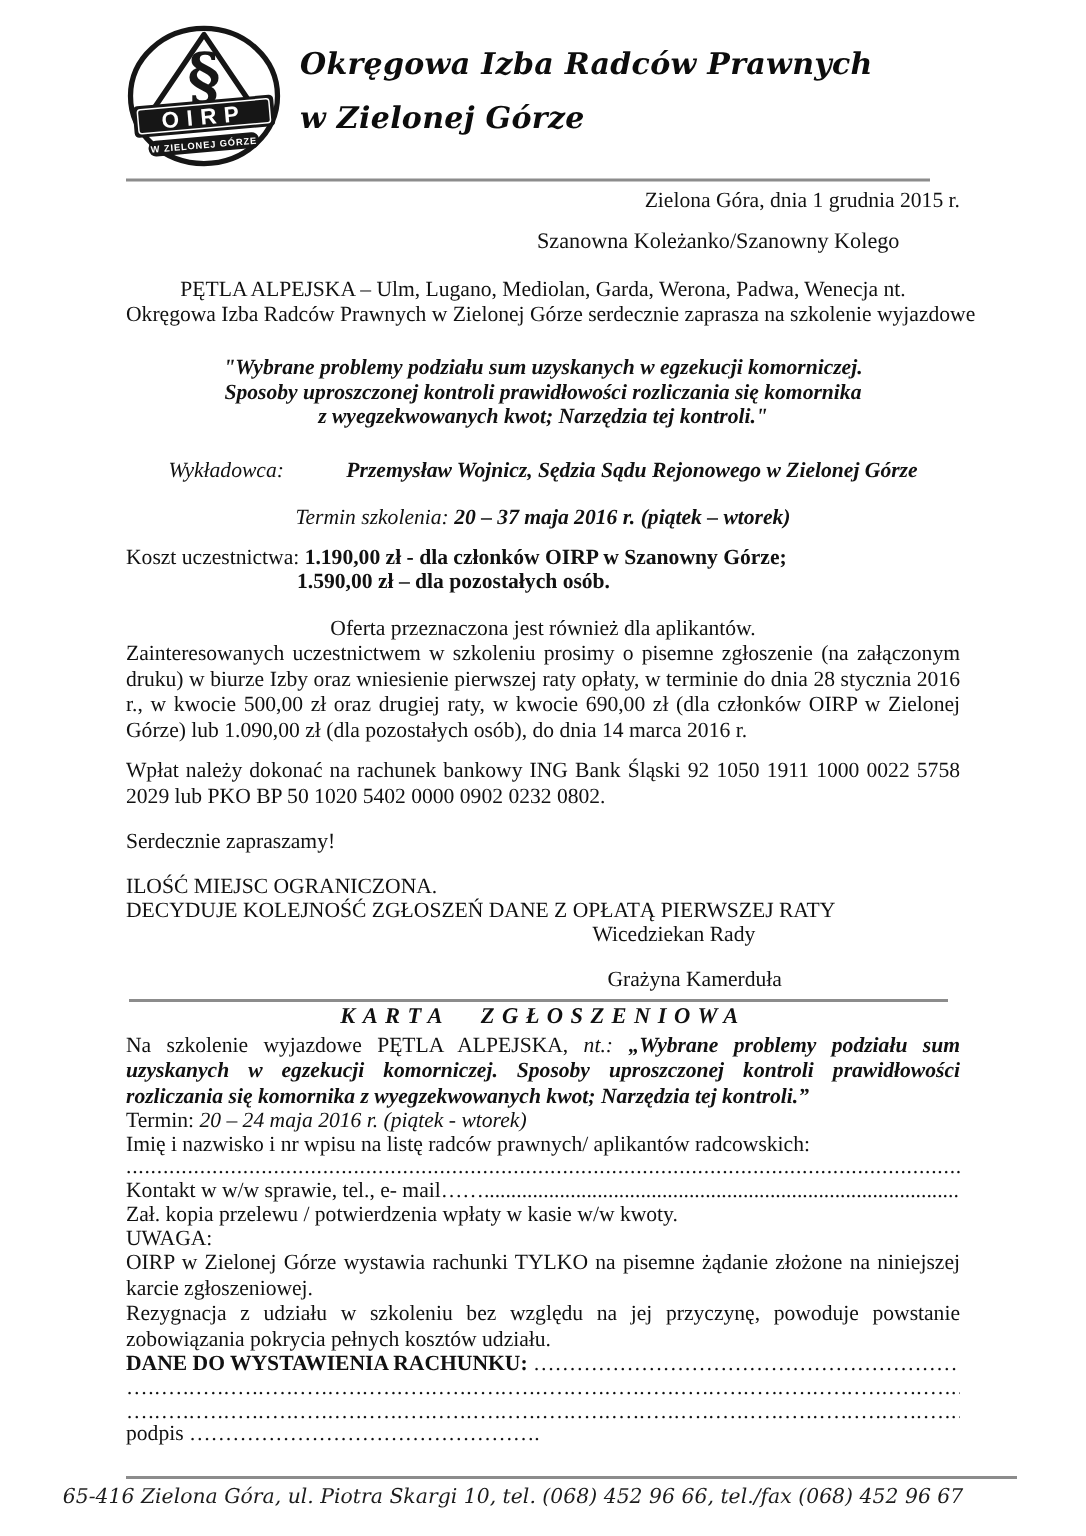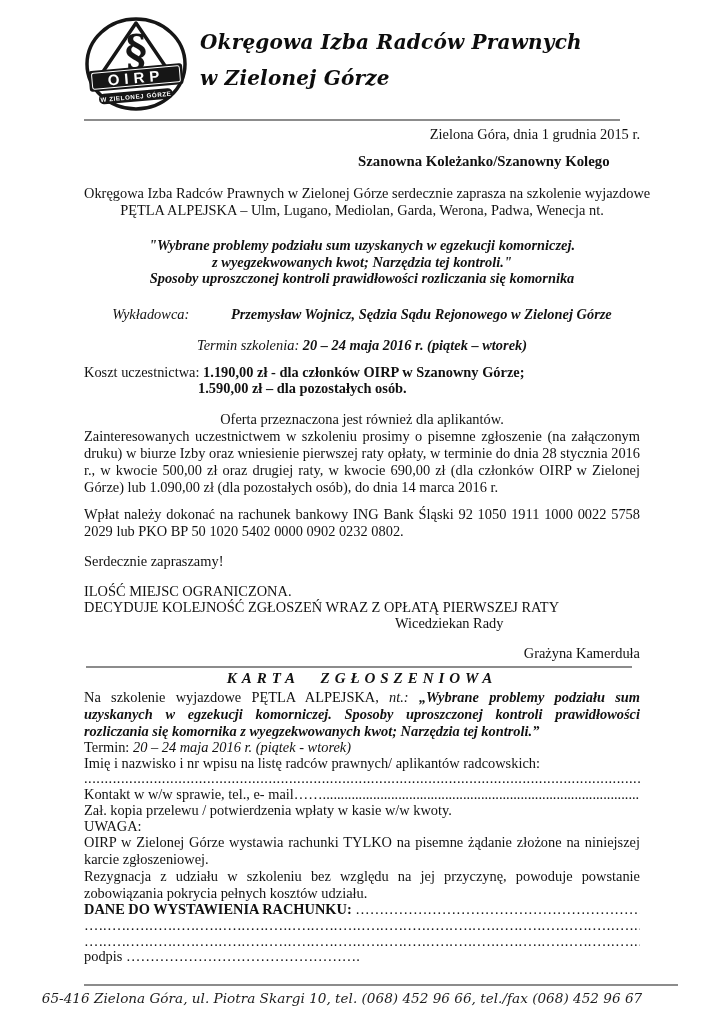--- a/index.html
+++ b/index.html
@@ -14,41 +14,41 @@
   .org-title {
     margin-left:12px; padding-top:8px;
     font-family:"DejaVu Serif", serif; font-style:italic; font-weight:bold;
     font-size:20px; line-height:36px; color:#0d0d0d; letter-spacing:0.2px;
   }
   .rule { border:0; border-top:2px solid #8c8c8c; margin:0; }
   .rule1 { margin:7px 0 0 84px; width:536px; }
   
   .content { width:556px; margin:0 auto 0 84px; }
   .date-line { text-align:right; margin-top:5px; white-space:nowrap; }
-  .salutation { font-weight:bold; margin-top:11px; margin-left:274px; font-size:14.8px; white-space:nowrap; }
+  .salutation { font-weight:normal; margin-top:11px; margin-left:274px; font-size:14.8px; white-space:nowrap; }
   .centered { text-align:center; }
   .nowrap { white-space:nowrap; }
   .intro { margin-top:16px; line-height:16.5px; }
   .topic { margin-top:19px; font-weight:bold; font-style:italic; line-height:16.5px; }
   .lecturer { margin-top:19px; font-style:italic; }
   .lecturer .val { font-weight:bold;margin-left:38px; }
   .term-line { margin-top:15px; }
   .term-line .lbl { font-style:italic; }
   .term-line .val { font-style:italic; font-weight:bold; }
   .cost { margin-top:11px; }
   .cost .val { font-weight:bold; }
   .cost-line2 { margin-left:114px; font-weight:bold; }
   .par { text-align:justify; line-height:17px; }
   .offer { margin-top:15px; line-height:17px; }
   .payment { margin-top:10px; }
   .closing { margin-top:13px; }
   .limited { margin-top:15px; line-height:15.5px; }
   .limited2 { line-height:16px; }
   .sig-title { margin-top:0px; margin-left:311px; }
-  .sig-name { margin-top:14px; margin-left:321px;text-align:right; }
+  .sig-name { margin-top:14px; margin-left:321px; }
   .rule2 { margin:5px 0 0 86px; width:546px; }
   .form-title {
     margin-top:2px; text-align:center; font-weight:bold; font-style:italic;
     font-size:15px; letter-spacing:0.33em; word-spacing:0.85em;
   }
   .form { margin-top:3px; line-height:15.7px; }
   .form p { margin:0; }
   .q { font-weight:bold; font-style:italic; }
   .it { font-style:italic; }
   .dotted { white-space:nowrap; overflow:hidden; letter-spacing:0.5px; }
@@ -89,53 +89,53 @@
     </div>
   </div>
   <hr class="rule rule1">
 
   <div class="content">
 
     <div class="date-line">Zielona Góra, dnia 1 grudnia 2015 r.</div>
     <div class="salutation">Szanowna Koleżanko/Szanowny Kolego</div>
 
     <div class="intro centered">
+      <div class="nowrap">PĘTLA ALPEJSKA – Ulm, Lugano, Mediolan, Garda, Werona, Padwa, Wenecja nt.</div>
       <div class="nowrap">Okręgowa Izba Radców Prawnych w Zielonej Górze serdecznie zaprasza na szkolenie wyjazdowe</div>
-      <div class="nowrap">PĘTLA ALPEJSKA – Ulm, Lugano, Mediolan, Garda, Werona, Padwa, Wenecja nt.</div>
     </div>
 
     <div class="topic centered">
       <div class="nowrap">"Wybrane problemy podziału sum uzyskanych w egzekucji komorniczej.</div>
+      <div class="nowrap">Sposoby uproszczonej kontroli prawidłowości rozliczania się komornika</div>
       <div class="nowrap">z wyegzekwowanych kwot; Narzędzia tej kontroli."</div>
-      <div class="nowrap">Sposoby uproszczonej kontroli prawidłowości rozliczania się komornika</div>
     </div>
 
     <div class="lecturer centered nowrap">
       <span class="lbl">Wykładowca: </span><span class="val">Przemysław Wojnicz, Sędzia Sądu Rejonowego w Zielonej Górze</span>
     </div>
 
     <div class="term-line centered nowrap">
-      <span class="lbl">Termin szkolenia: </span><span class="val">20 – 24 maja 2016 r. (piątek – wtorek)</span>
+      <span class="lbl">Termin szkolenia: </span><span class="val">20 – 37 maja 2016 r. (piątek – wtorek)</span>
     </div>
 
     <div class="cost">
       <div class="nowrap">
         <span>Koszt uczestnictwa: </span><span class="val">1.190,00 zł - dla członków OIRP w Szanowny Górze;</span>
       </div>
       <div class="cost-line2 nowrap">1.590,00 zł – dla pozostałych osób.</div>
     </div>
 
     <p class="offer" style="margin:15px 0 0 0;text-align:center;">Oferta przeznaczona jest również dla aplikantów.</p>
     <p class="par" style="margin:0;">Zainteresowanych uczestnictwem w szkoleniu prosimy o pisemne zgłoszenie (na załączonym druku) w biurze Izby oraz wniesienie pierwszej raty opłaty, w terminie do dnia 28 stycznia 2016 r., w kwocie 500,00 zł oraz drugiej raty, w kwocie 690,00 zł (dla członków OIRP w Zielonej Górze) lub 1.090,00 zł (dla pozostałych osób), do dnia 14 marca 2016 r.</p>
     <p class="par payment" style="margin:10px 0 0 0;">Wpłat należy dokonać na rachunek bankowy ING Bank Śląski 92 1050 1911 1000 0022 5758 2029 lub PKO BP 50 1020 5402 0000 0902 0232 0802.</p>
 
     <div class="closing">Serdecznie zapraszamy!</div>
 
     <div class="limited">ILOŚĆ MIEJSC OGRANICZONA.</div>
-    <div class="limited2">DECYDUJE KOLEJNOŚĆ ZGŁOSZEŃ WRAZ Z OPŁATĄ PIERWSZEJ RATY</div>
+    <div class="limited2">DECYDUJE KOLEJNOŚĆ ZGŁOSZEŃ DANE Z OPŁATĄ PIERWSZEJ RATY</div>
 
     <div class="sig-title">Wicedziekan Rady</div>
     <div class="sig-name">Grażyna Kamerduła</div>
   </div>
 
   <hr class="rule rule2">
   <div class="form-title">KARTA ZGŁOSZENIOWA</div>
 
   <div class="content form">
     <p class="par">

